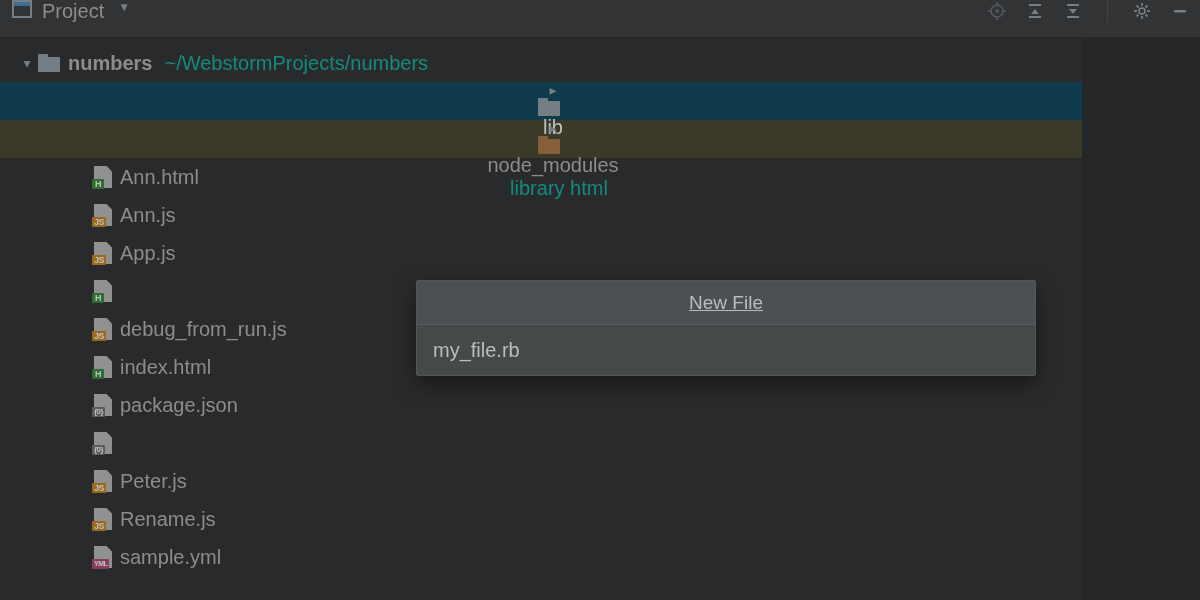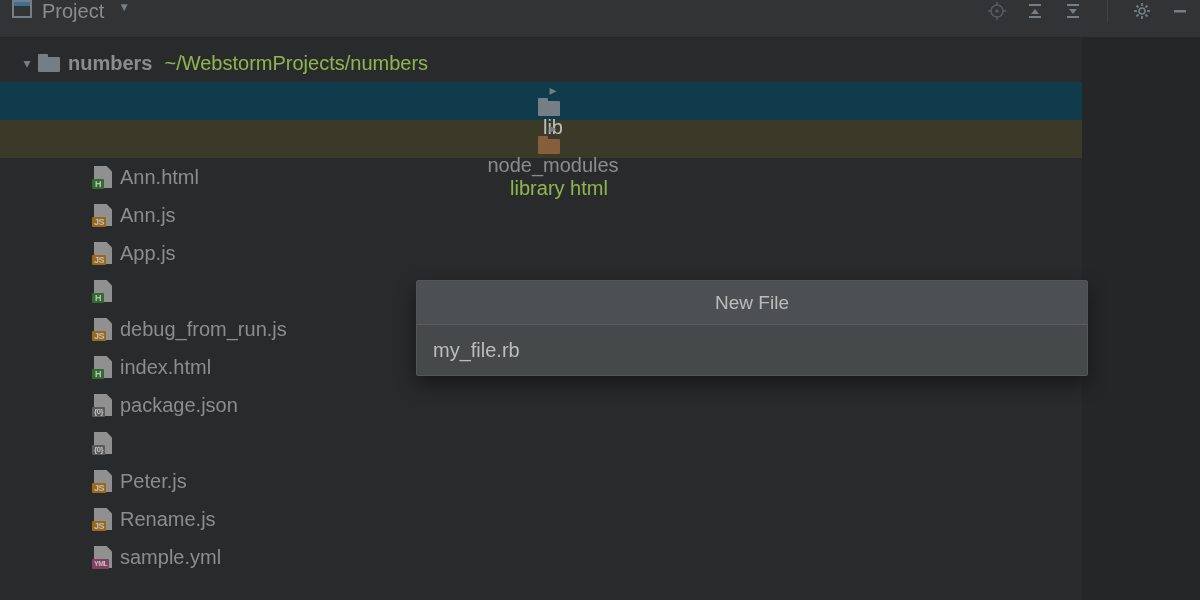--- a/index.html
+++ b/index.html
@@ -88,40 +88,41 @@
     color:#fff; border-radius:1px;
   }
   .file-ico.html::after { background:#3a8f3a; content:"H"; padding:0 3px; }
   .file-ico.js::after   { background:#d08a1e; content:"JS"; }
   .file-ico.json::after { background:#777;    content:"{0}"; font-size:8px;}
   .file-ico.yml::after  { background:#b24e7d; content:"YML"; font-size:7px;}
 
   .label { color:#bababa; }
   .row.selected .label { color:#fff; }
   .row .label.bold { font-weight:600; }
-  .sub { color:#bef264; margin-left:12px; }
+  .sub { color:#14b8a6; margin-left:12px; }
 
   
   .ind0 { padding-left: 16px; }
   .ind1 { padding-left: 24px; flex-direction: column; }
   .ind2 { padding-left: 72px; }
 
   
   .overlay {
     position:absolute; inset:0;
     background:rgba(20,20,20,0.28);
     pointer-events:none;
   }
   .popup {
     position:absolute;
     left:416px; top:280px;
-    width:672px; border:1px solid #555;
+    width:620px; border:1px solid #555;
     background:#3c3f41;
     box-shadow:0 8px 20px rgba(0,0,0,.45);
     border-radius:2px;
+    text-decoration:underline;
   }
   .popup-header {
     background:#4c5052;
     height:44px; display:flex; align-items:center; justify-content:center;
     color:#bcbcbc; font-size:19px;
     border-bottom:1px solid #5a5a5a;
   }
   .popup-input {
     width:100%; height:50px;
     background:#45494a;

